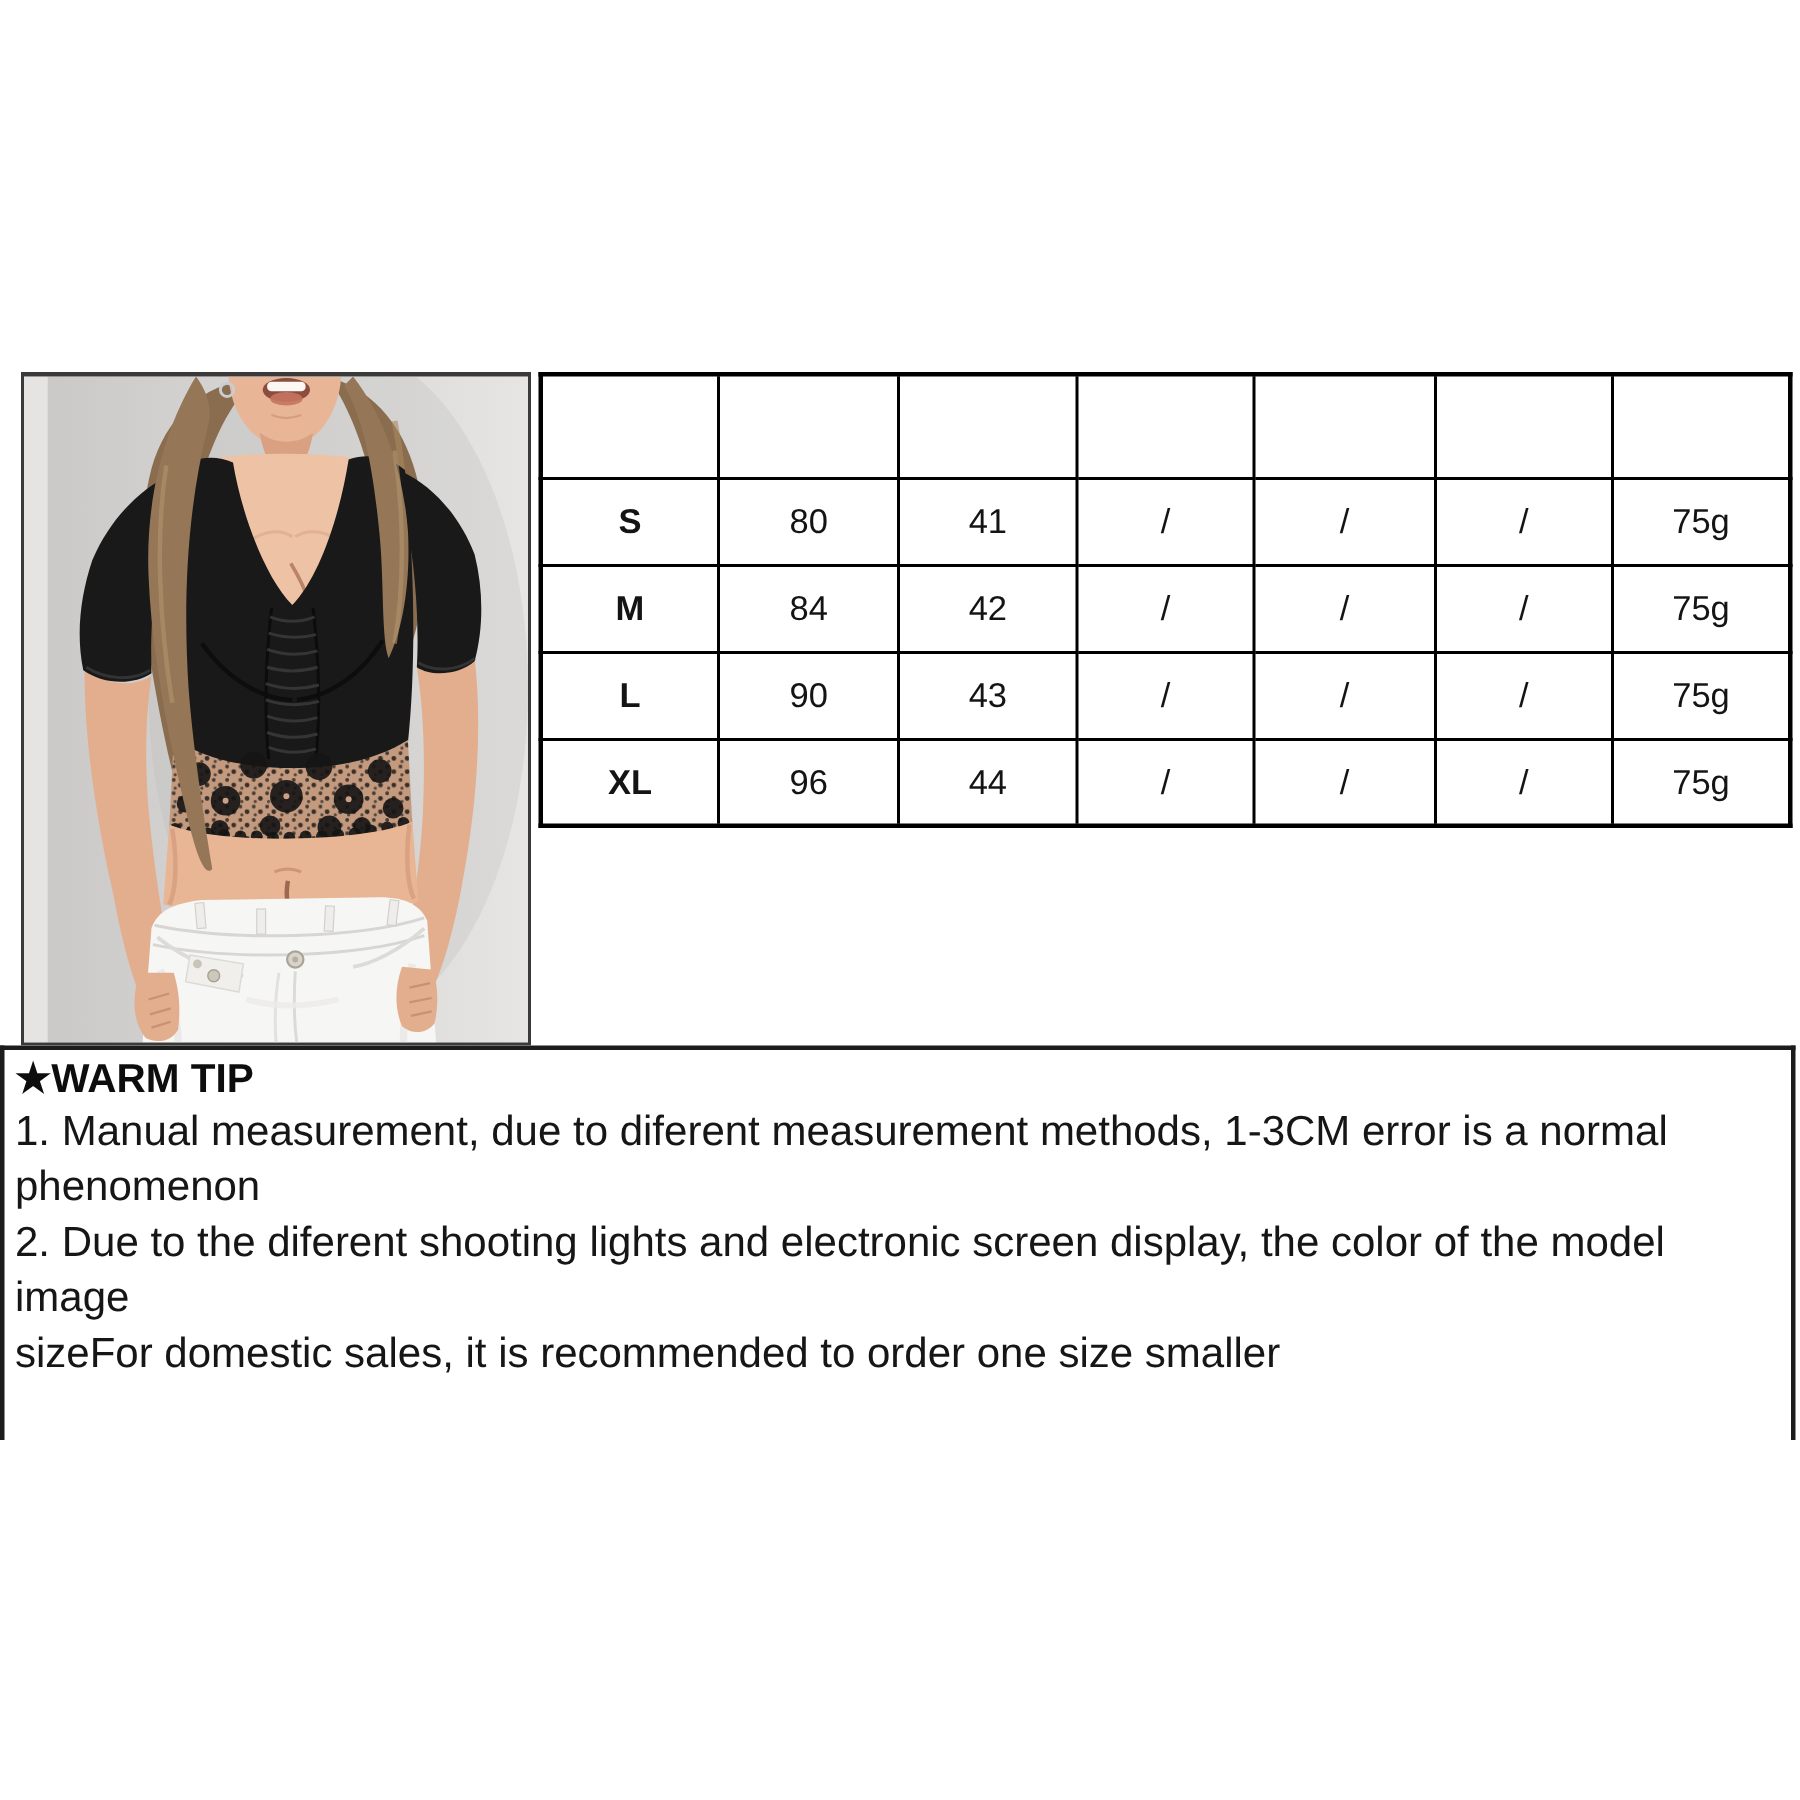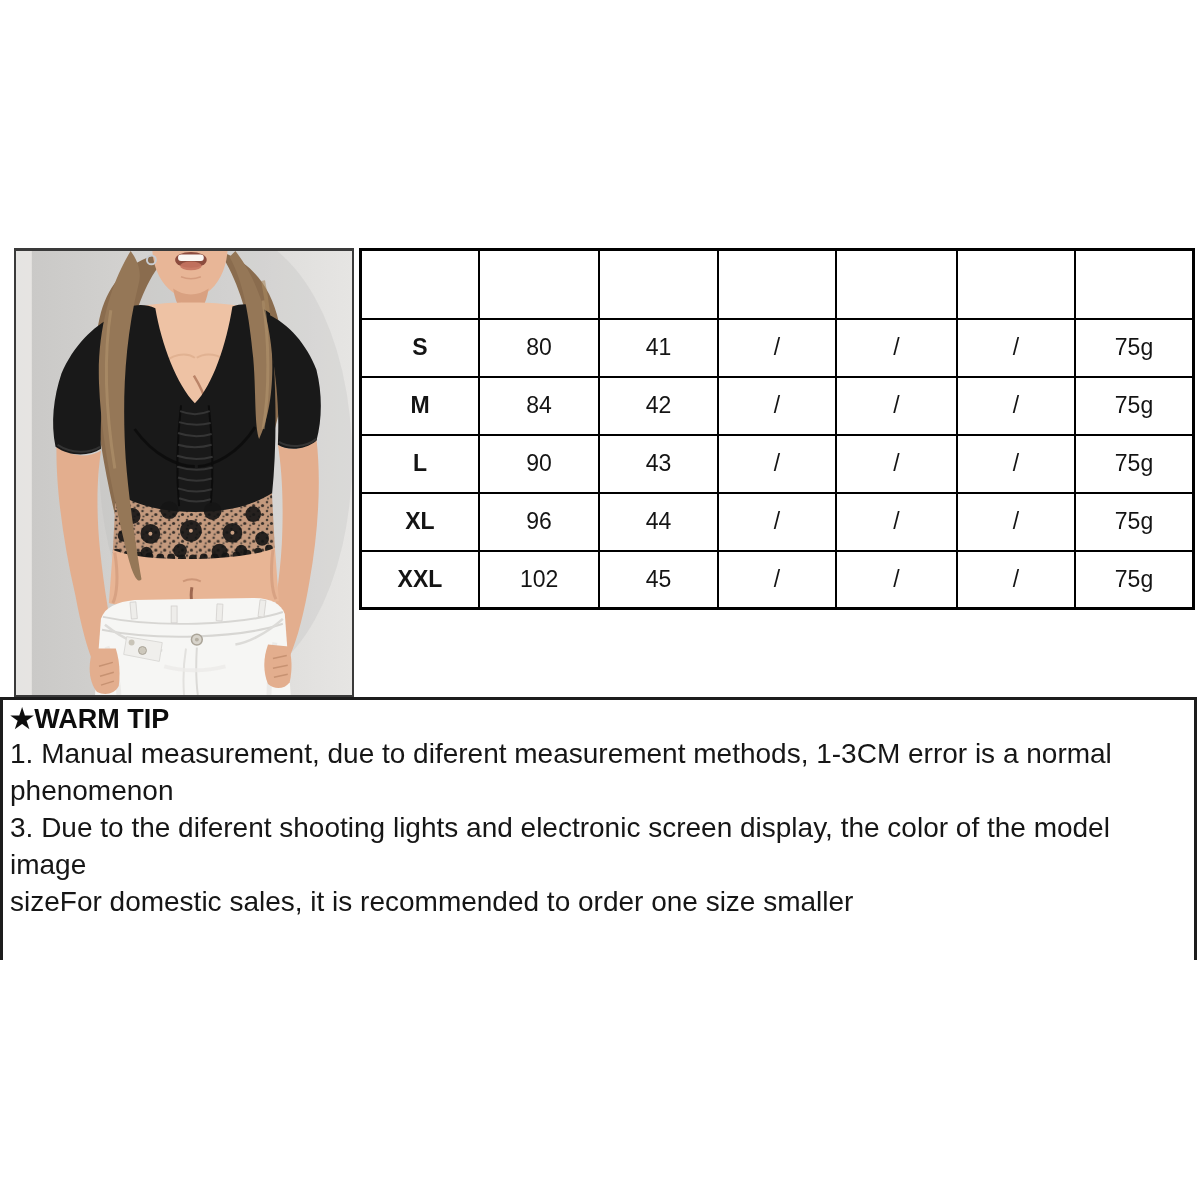--- a/index.html
+++ b/index.html
@@ -253,31 +253,22 @@
     </tr>
     <tr class="r-data">
       <td class="size-col">XL</td>
       <td>96</td>
       <td>44</td>
       <td>/</td>
       <td>/</td>
       <td>/</td>
       <td>75g</td>
     </tr>
-    <tr class="r-data">
-      <td class="size-col">XXL</td>
-      <td>102</td>
-      <td>45</td>
-      <td>/</td>
-      <td>/</td>
-      <td>/</td>
-      <td>75g</td>
-    </tr>
   </tbody>
 </table>
 
 <div class="warm-tip">
   <div class="warm-tip-title">★WARM TIP</div>
   <div class="tip-line">1. Manual measurement, due to diferent measurement methods, 1-3CM error is a normal</div>
   <div class="tip-line">phenomenon</div>
-  <div class="tip-line">3. Due to the diferent shooting lights and electronic screen display, the color of the model image</div>
+  <div class="tip-line">2. Due to the diferent shooting lights and electronic screen display, the color of the model image</div>
   <div class="tip-line">sizeFor domestic sales, it is recommended to order one size smaller</div>
 </div>
 
 </body></html>

